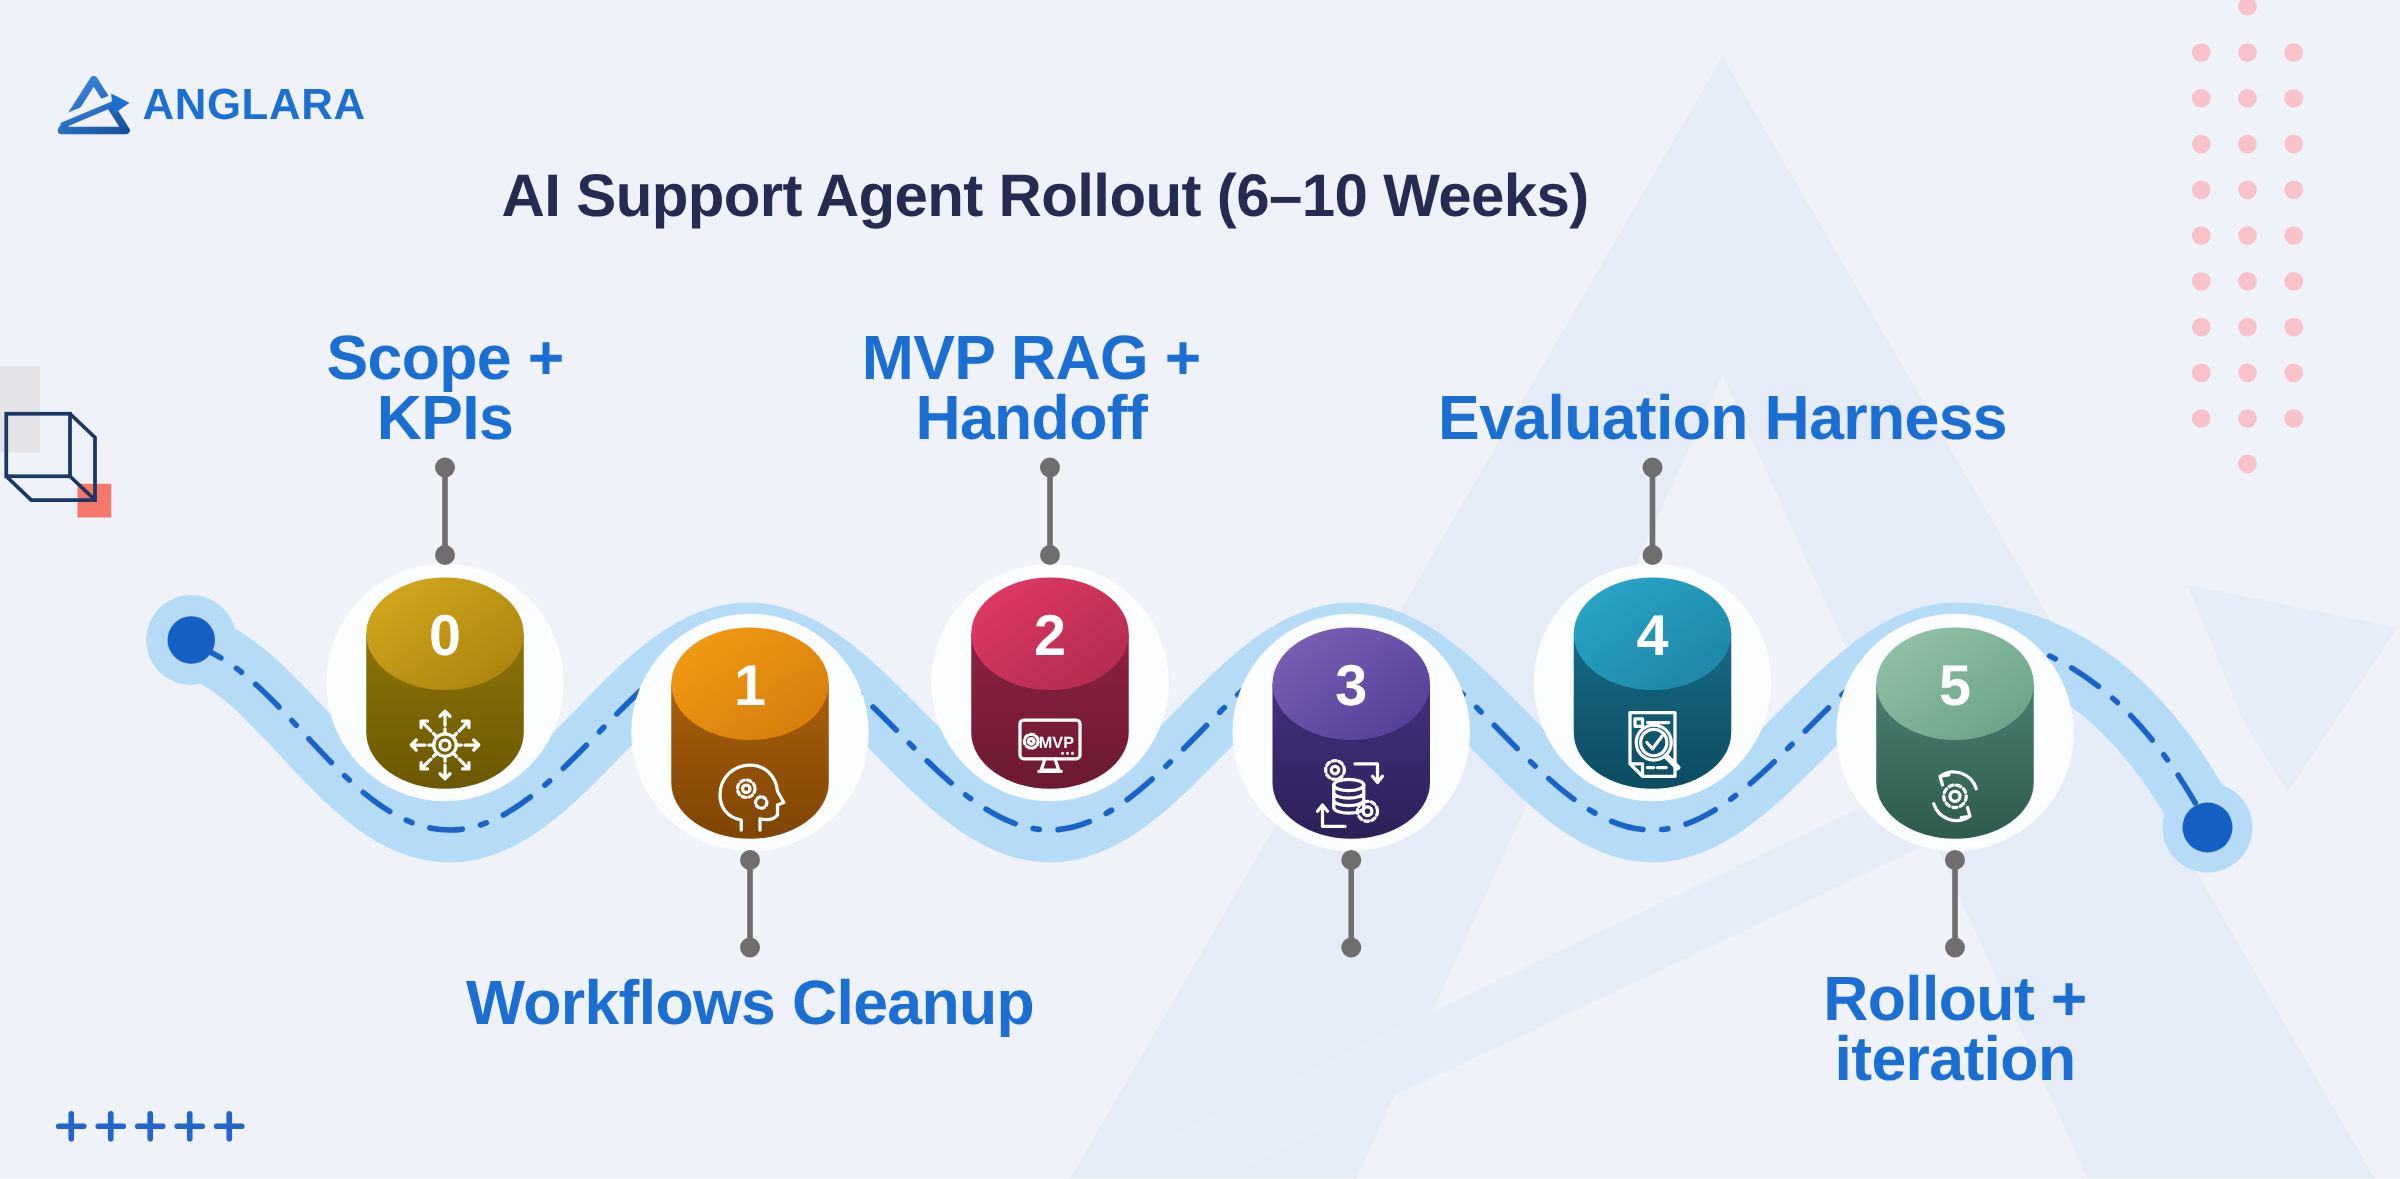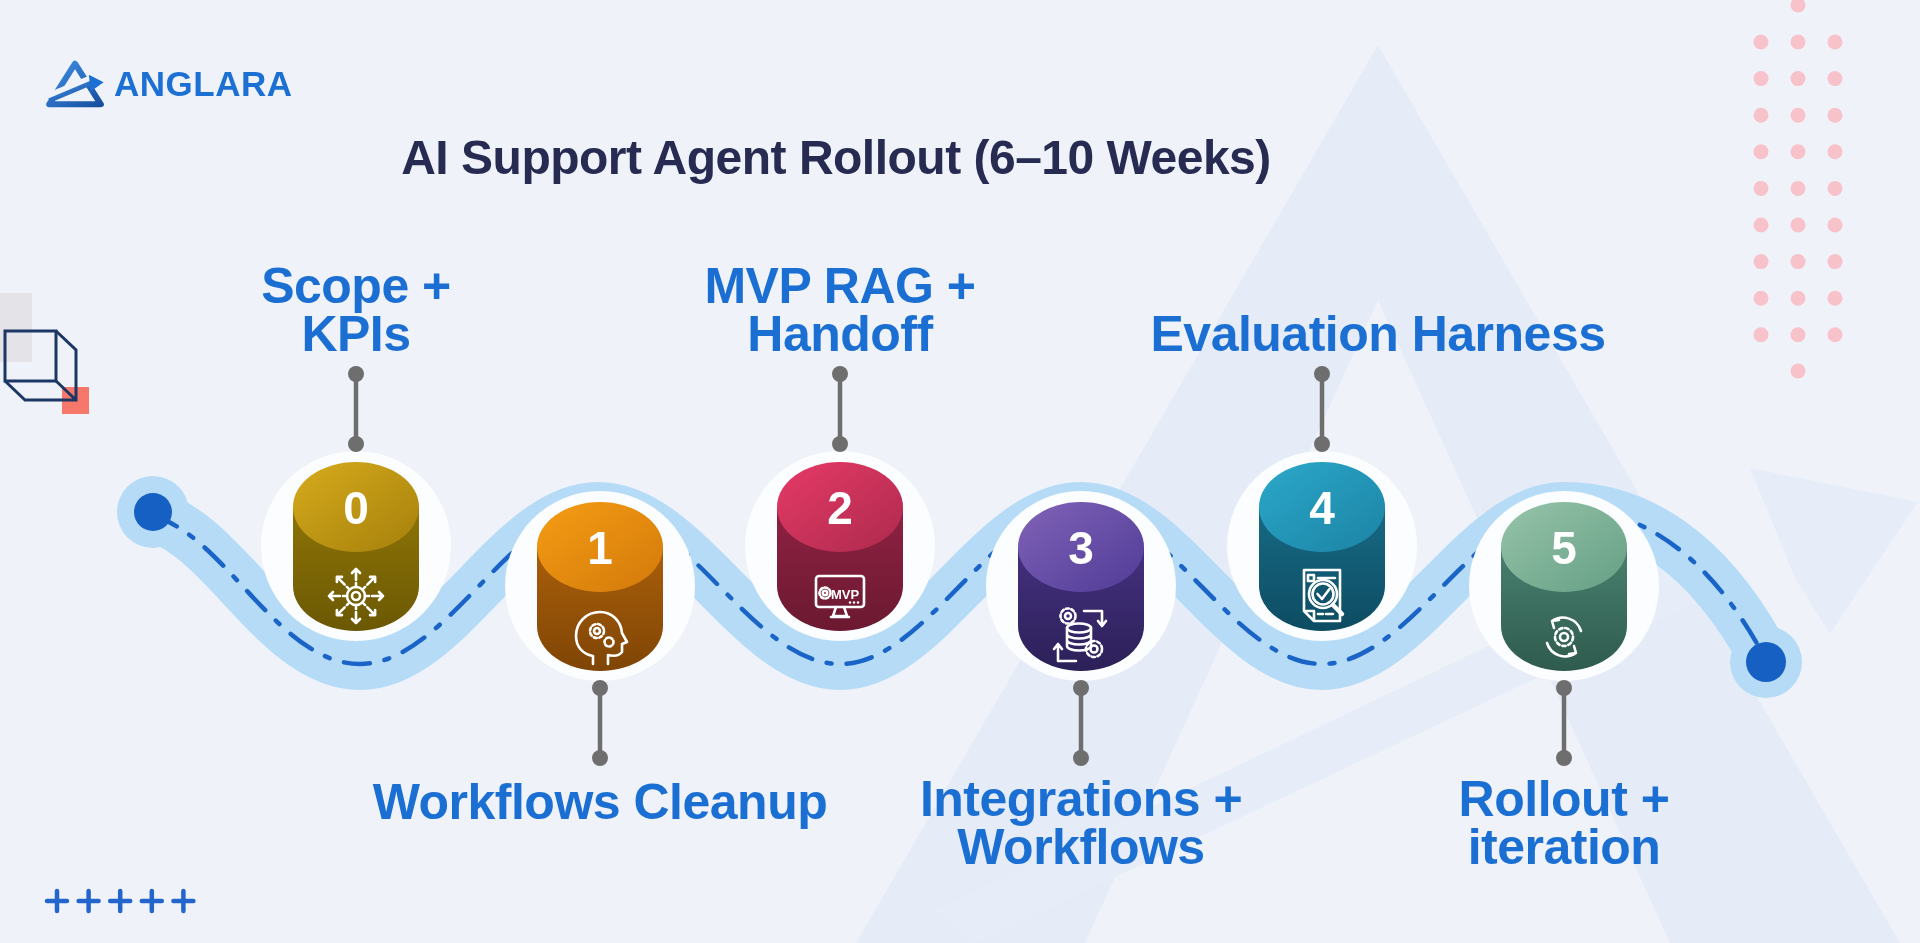--- a/index.html
+++ b/index.html
@@ -284,21 +284,19 @@
   <div class="num" style="left:311px;top:481px;">0</div>
   <div class="num" style="left:555px;top:521px;">1</div>
   <div class="num" style="left:795px;top:481px;">2</div>
   <div class="num" style="left:1036px;top:521px;">3</div>
   <div class="num" style="left:1277px;top:481px;">4</div>
   <div class="num" style="left:1519px;top:521px;">5</div>
 
   <div class="mlabel" style="left:126px;bottom:585px;">Scope +
 KPIs</div>
   <div class="mlabel" style="left:370px;top:778px;">Workflows Cleanup</div>
-  <div class="mlabel" style="left:610px;bottom:585px;">MVP RAG +
+  <div class="mlabel" style="left:595px;bottom:585px;">MVP RAG +
 Handoff</div>
-  <div class="mlabel" style="left:851px;top:775px;">Integrations +
-Workflows</div>
   <div class="mlabel" style="left:1148px;bottom:585px;">Evaluation Harness</div>
   <div class="mlabel" style="left:1334px;top:775px;">Rollout +
 iteration</div>
 
 </div>
 
 </body></html>

